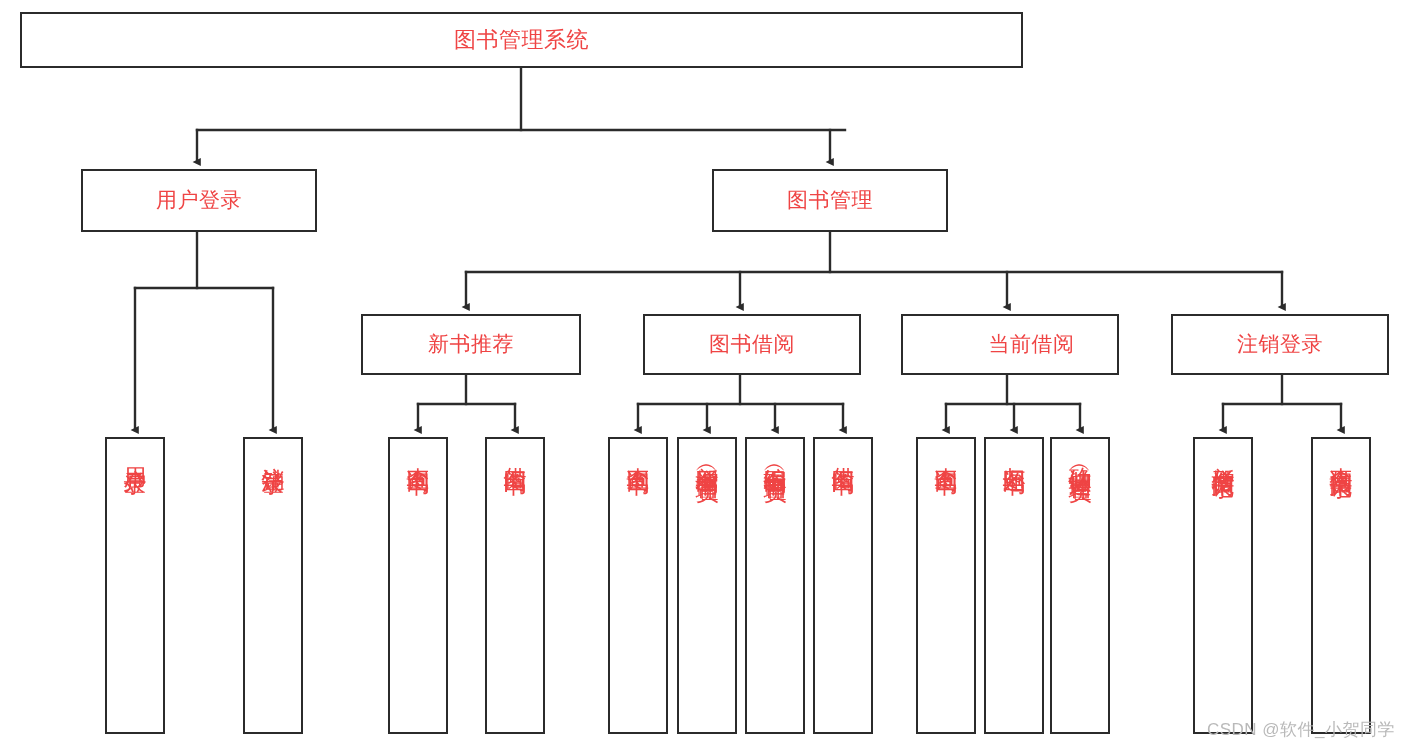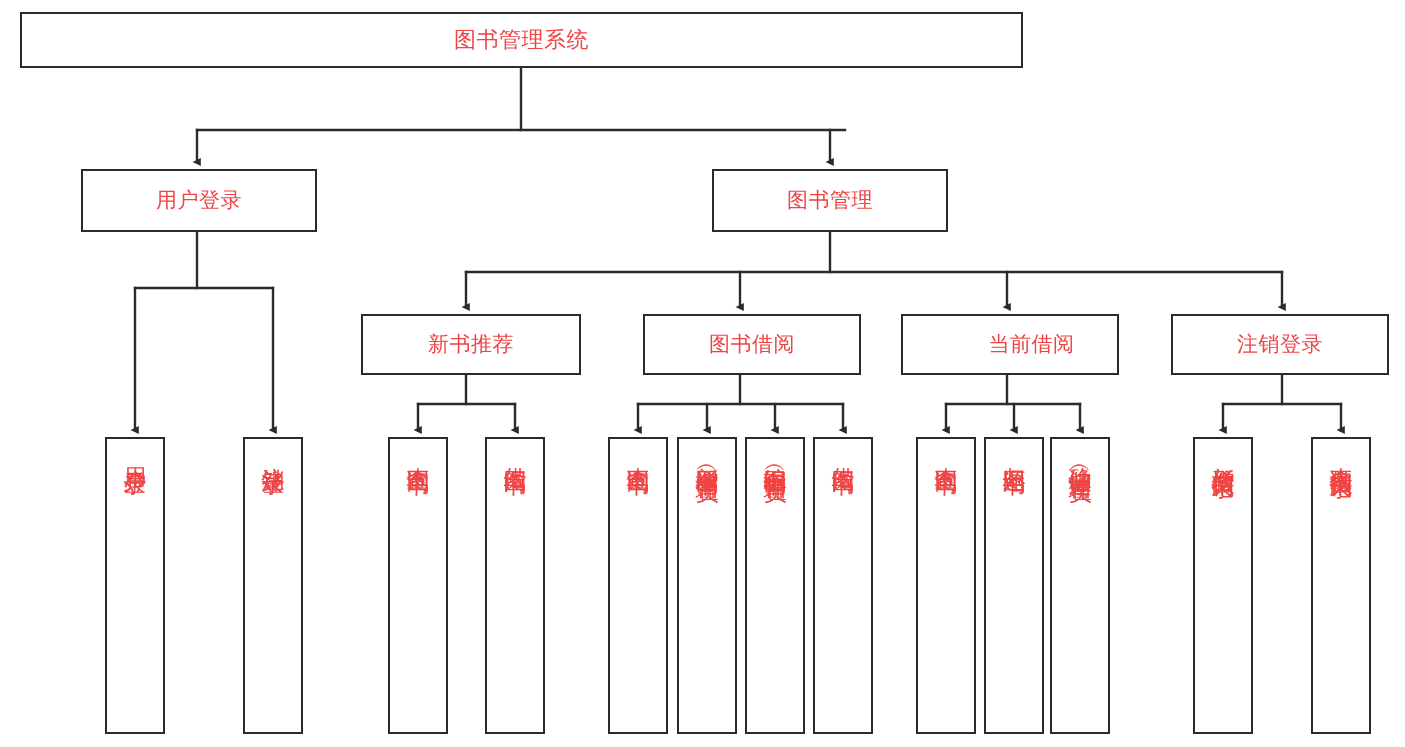--- a/index.html
+++ b/index.html
@@ -193,13 +193,14 @@
     <span class="label">确认归还（管理员）</span>
   </div>
 
   <div class="node vertical" style="left:1193px; top:437px; width:60px; height:297px;">
     <span class="label">新增借阅记录</span>
   </div>
   <div class="node vertical" style="left:1311px; top:437px; width:60px; height:297px;">
     <span class="label">查询借阅记录</span>
   </div>
 
+  <div id="watermark">CSDN @软件_小贺同学</div>
 </div>
 
 </body></html>

